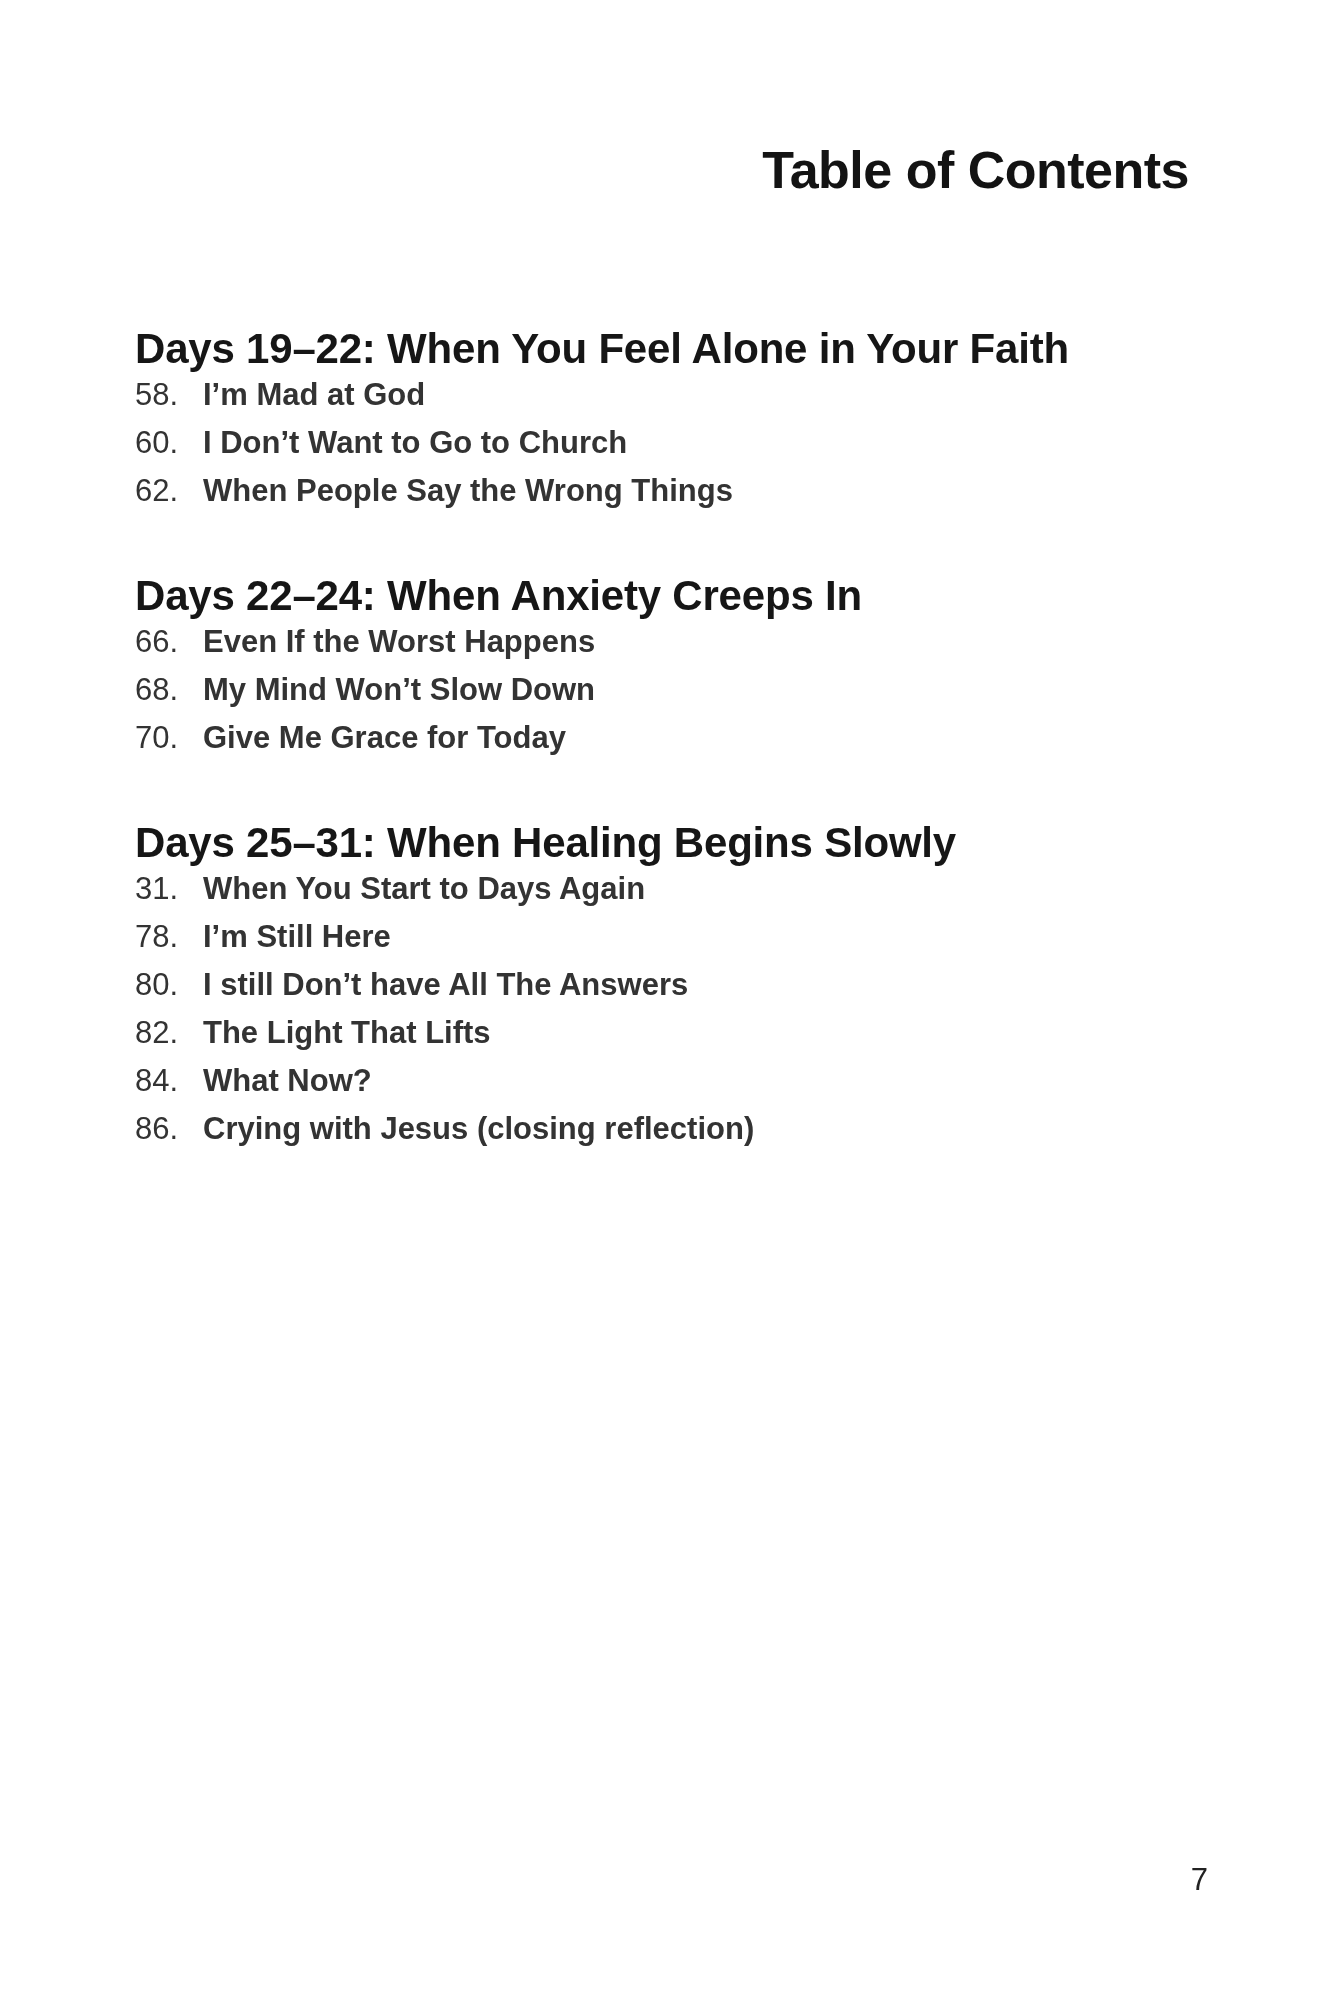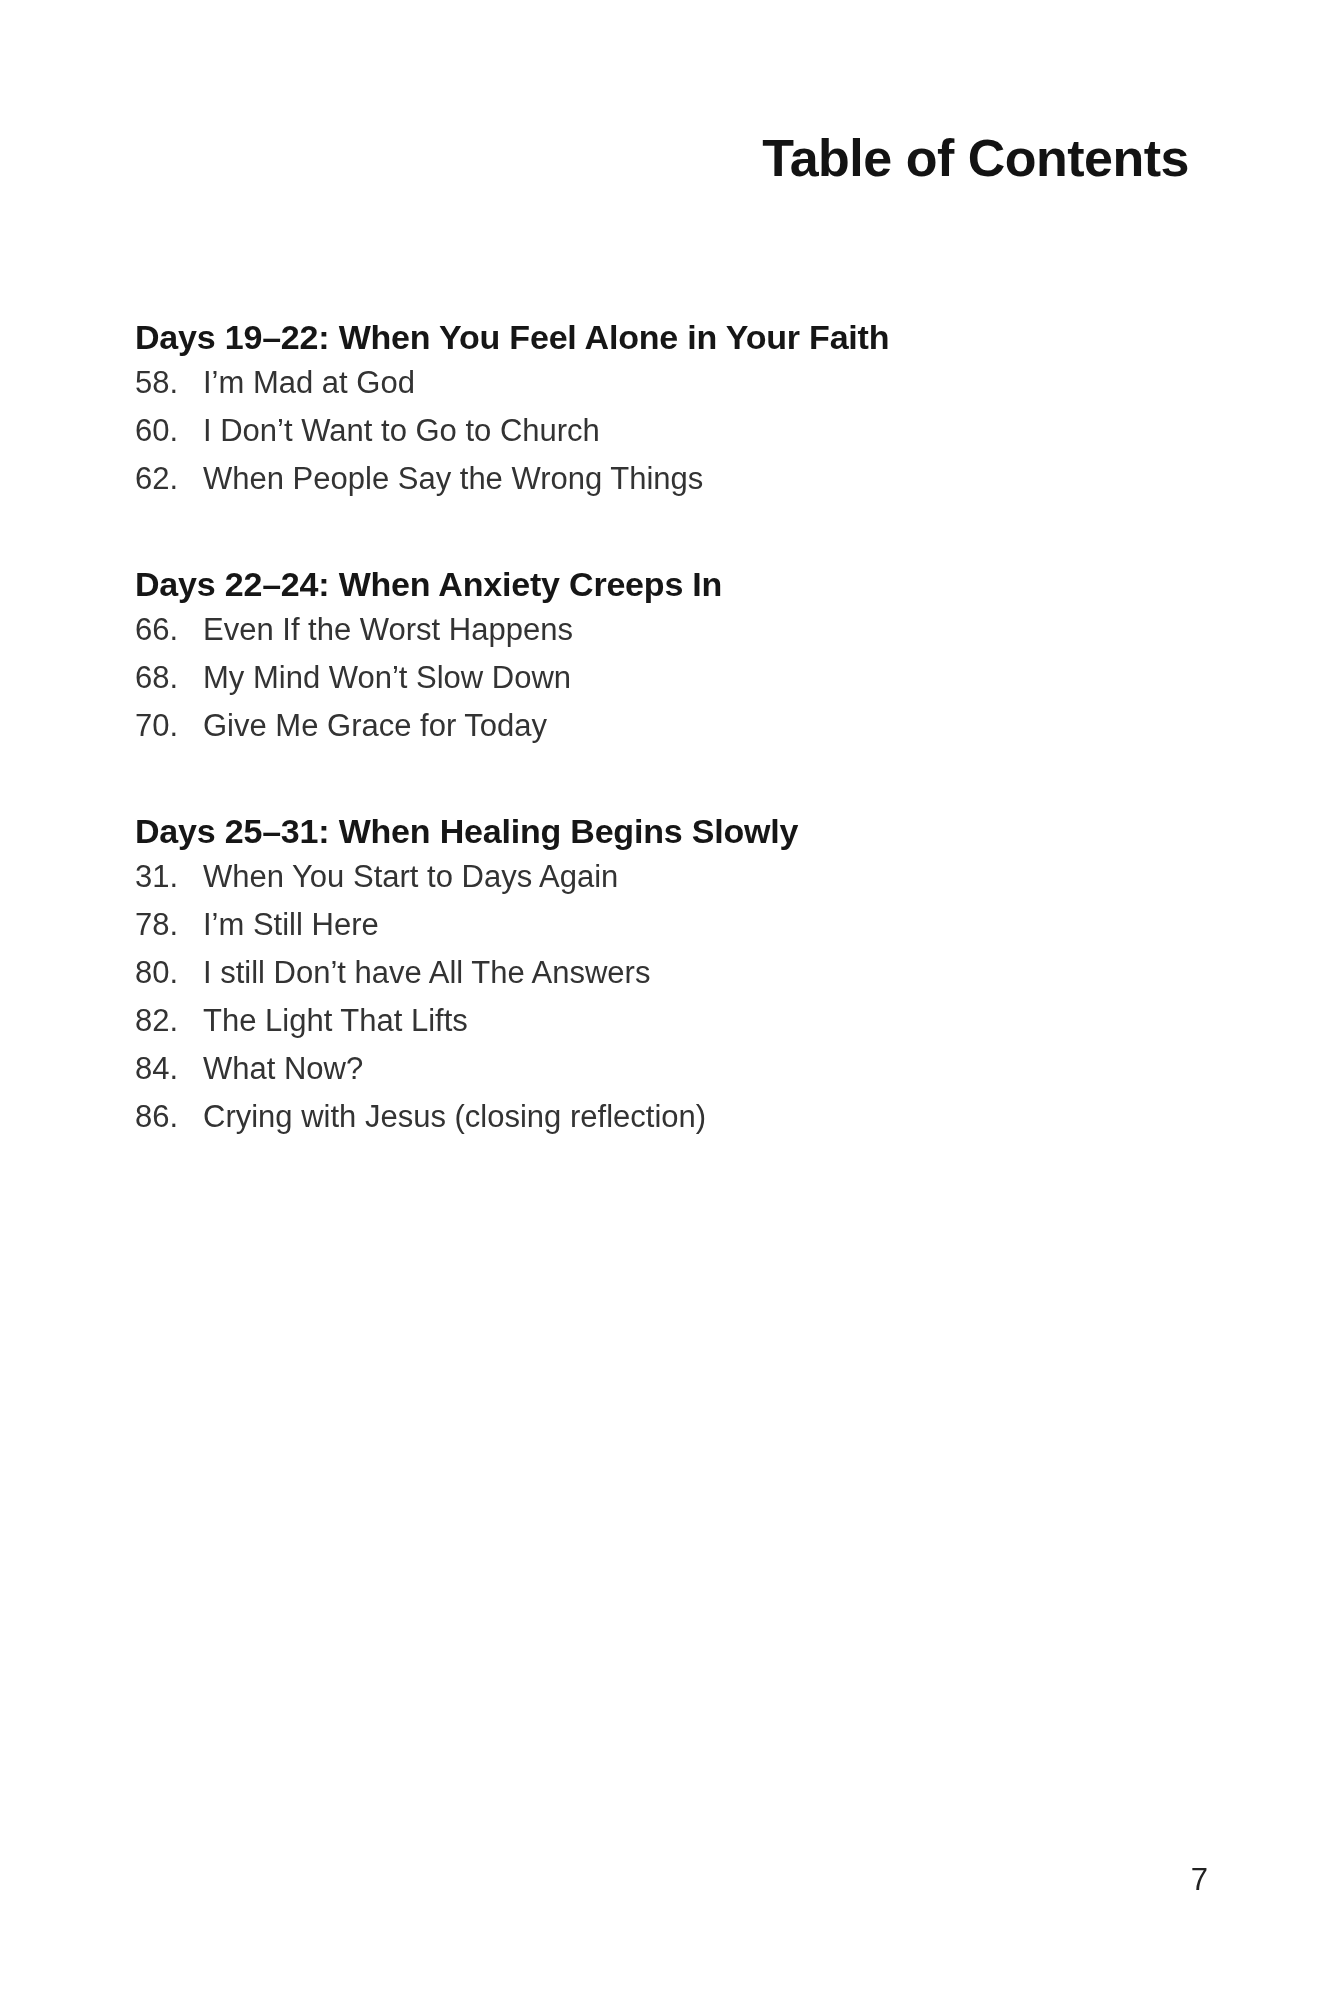--- a/index.html
+++ b/index.html
@@ -11,62 +11,63 @@
     height: 2000px;
     background: #ffffff;
     font-family: "Liberation Sans", "DejaVu Sans", sans-serif;
     color: #333333;
     position: relative;
     overflow: hidden;
   }
   .content {
     position: absolute;
     left: 135px;
-    top: 4px;
+    top: 16px;
     width: 1054px;
   }
   .toc-title {
     margin: 0;
     padding-top: 124px;
     text-align: right;
     font-size: 52px;
     line-height: 60px;
     font-weight: 700;
     color: #131313;
     letter-spacing: -0.5px;
   }
   .toc-section.first {
     margin-top: 127px;
   }
   .toc-section {
     margin-top: 59px;
   }
   .section-heading {
     margin: 0;
-    font-size: 34px;
+    font-size: 42px;
     line-height: 44px;
     font-weight: 700;
     color: #161616;
     letter-spacing: -0.2px;
   }
   .entries {
     margin-top: 0;
   }
   .entry {
     display: flex;
     font-size: 31px;
     line-height: 48px;
     color: #333333;
   }
   .entry-num {
     flex: 0 0 68px;
     width: 68px;
   }
   .entry-title {
     flex: 1;
+    font-weight: bold;
   }
   .page-number {
     position: absolute;
     top: 1856px;
     right: 116px;
     font-size: 31px;
     line-height: 48px;
     color: #222222;
   }
 </style>

